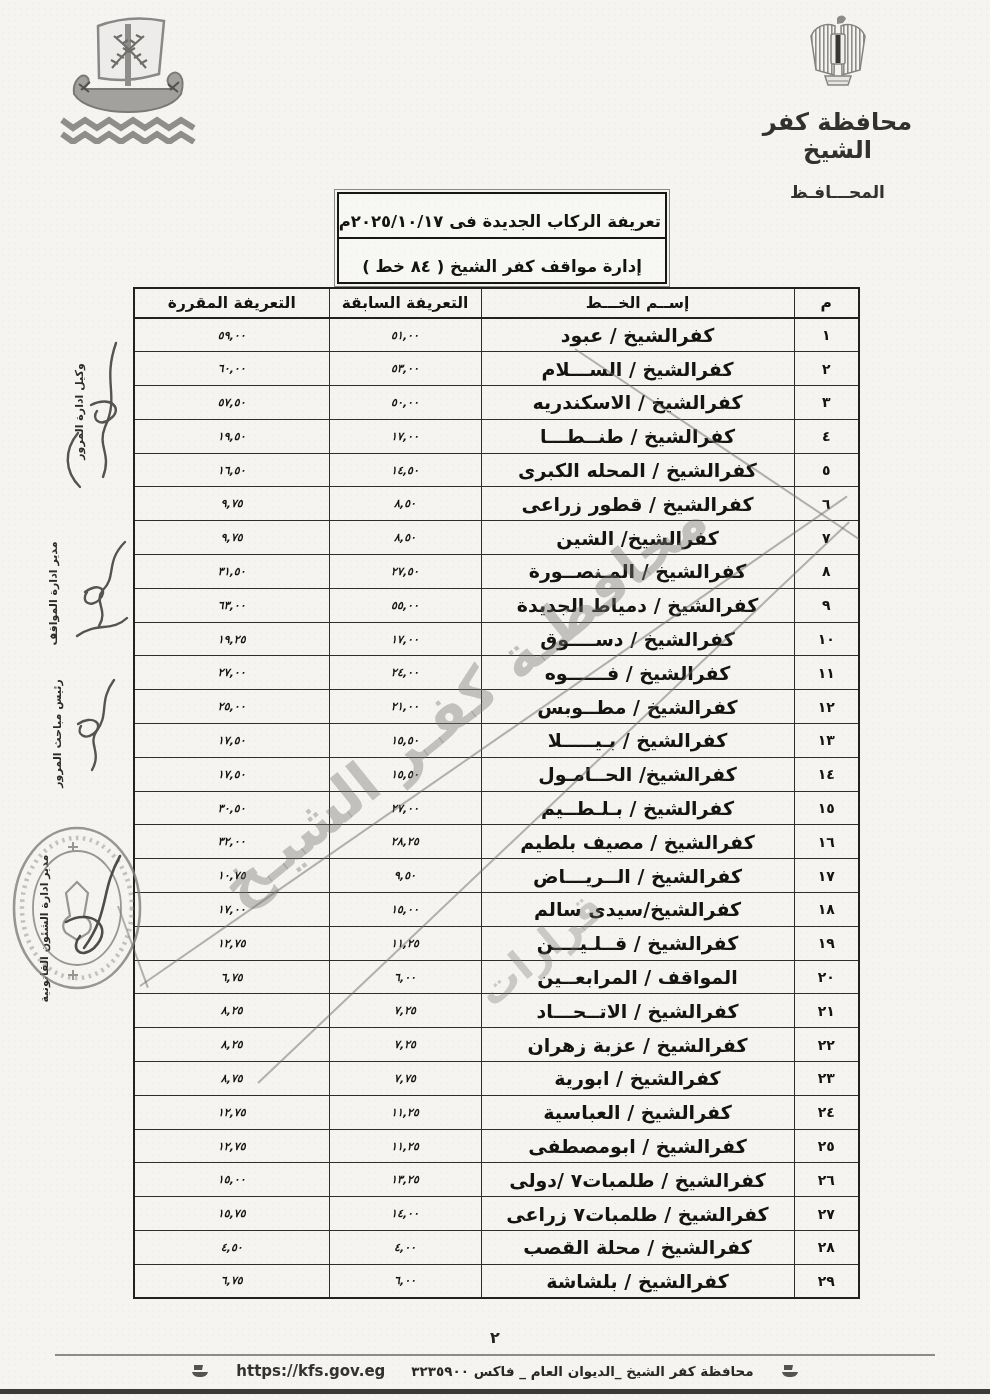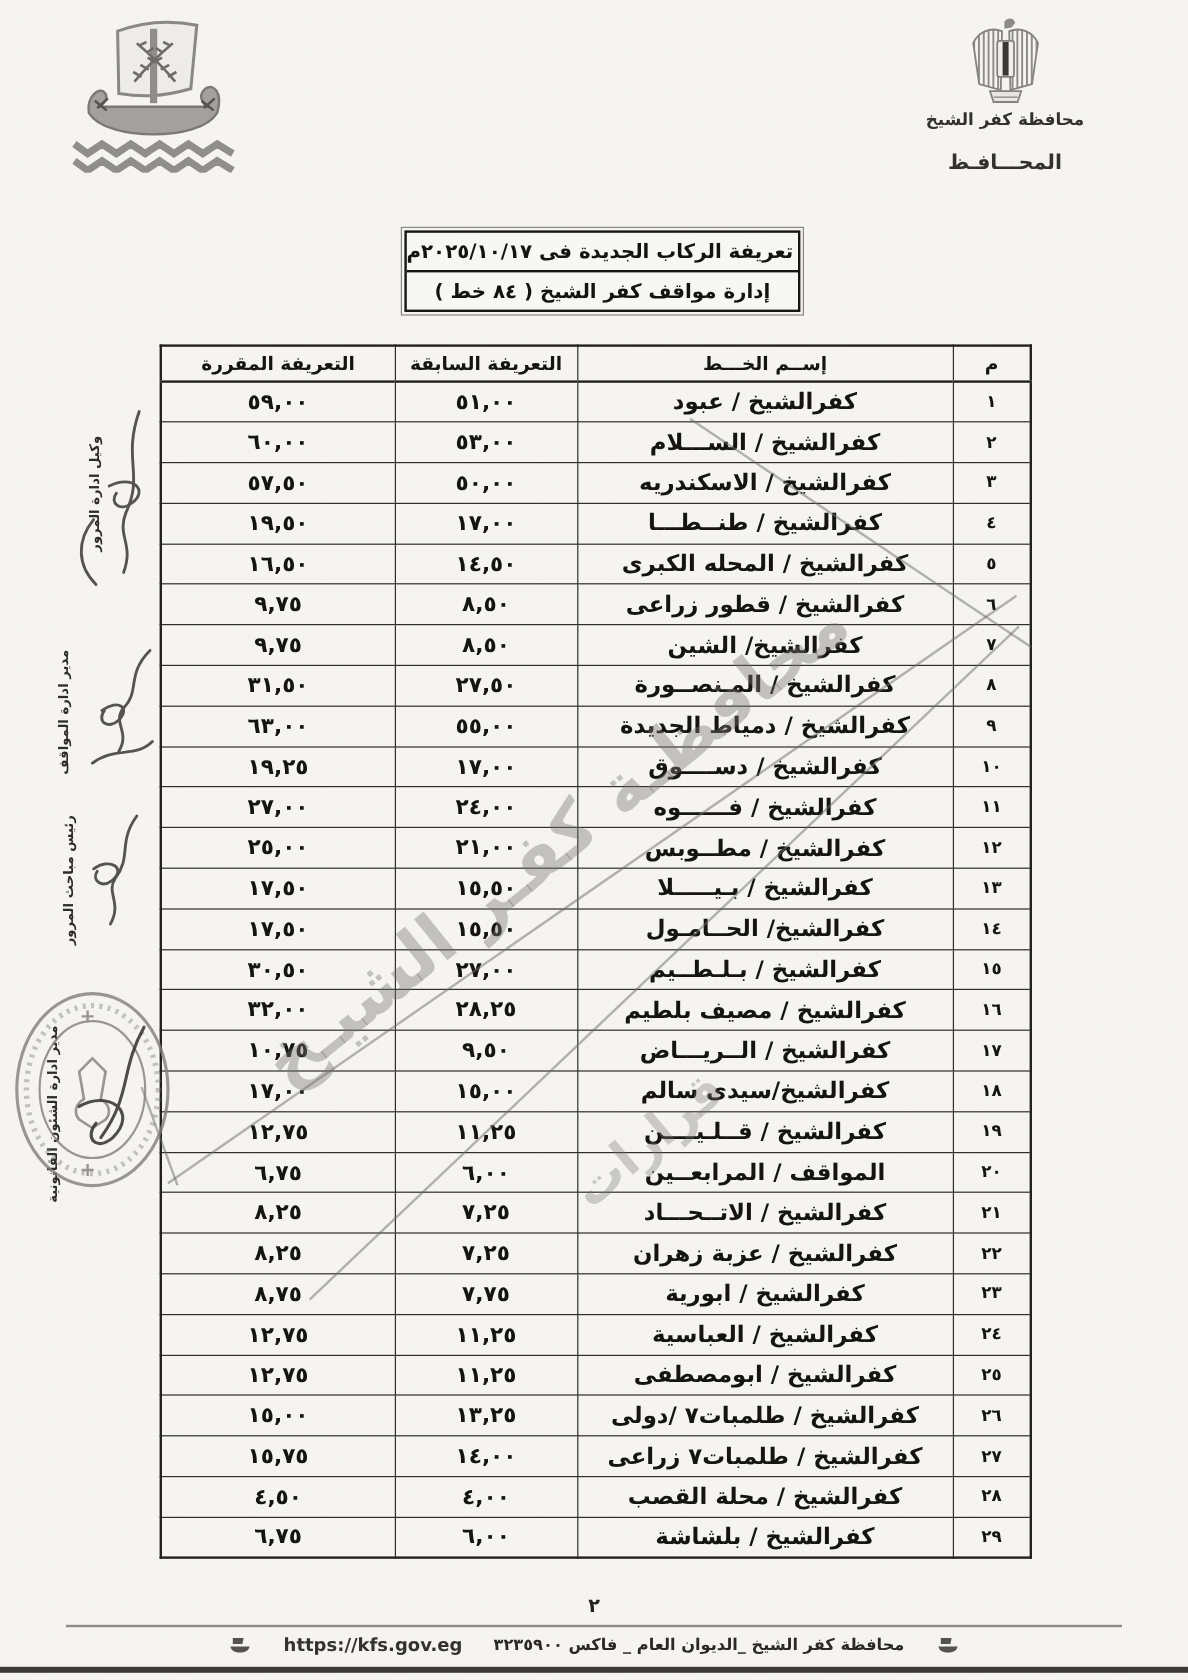--- a/index.html
+++ b/index.html
@@ -2,36 +2,36 @@
 <html><head>
 <meta charset="utf-8">
 <style>
   html,body{margin:0;padding:0;}
   body{width:990px;height:1400px;position:relative;font-family:"DejaVu Sans",sans-serif;background:#e9e8e6;}
   .page{position:absolute;left:0;top:0;width:990px;height:1400px;background:#f5f4f1;overflow:hidden;
         background-image:radial-gradient(rgba(60,55,50,0.018) 1px,transparent 1px);background-size:6px 6px;}
   .abs{position:absolute;}
   
   .emblem-block{position:absolute;left:735px;top:12px;width:205px;text-align:center;direction:rtl;color:#33312e;}
-  .gov-name{font-size:14px;font-weight:bold;margin-top:2px;letter-spacing:.5px;}
+  .gov-name{font-size:24px;font-weight:bold;margin-top:18px;letter-spacing:.5px;}
   .gov-office{font-size:17px;font-weight:bold;margin-top:18px;}
   
   .title-box{position:absolute;left:337px;top:192px;width:326px;border:2px solid #17161.5;border:2px solid #171614;outline:1px solid #8a8884;outline-offset:2px;direction:rtl;background:rgba(255,255,255,0.25);}
-  .title-line{height:31px;line-height:31px;text-align:center;font-weight:bold;font-size:16.5px;color:#141310;padding:0 4px;white-space:nowrap;}
+  .title-line{height:31px;line-height:31px;text-align:center;font-weight:bold;font-size:16.5px;color:#141310;padding:0 4px;white-space:nowrap;margin-top:12px;}
   .title-line:first-child{border-bottom:2px solid #171614;}
   
   .fare-table{position:absolute;left:133px;top:287px;width:725px;border-collapse:collapse;direction:rtl;table-layout:fixed;z-index:2;}
   .fare-table th,.fare-table td{border:1px solid #2f2d2a;font-weight:bold;color:#151412;text-align:center;vertical-align:middle;padding:0 2px;overflow:hidden;white-space:nowrap;}
   .fare-table{border:2px solid #22211f;}
   .fare-table thead tr{height:30px;}
   .fare-table th{font-size:15.5px;border-bottom:2.5px solid #22211f;margin-top:36px;}
   .fare-table tbody tr{height:33.8px;}
   td.c-name{font-size:19px;}
   td.c-num{font-size:14px;}
-  td.c-fare{font-size:18px;letter-spacing:1px;}
+  td.c-fare{font-size:11px;letter-spacing:1px;font-style:italic;}
   
   .wm{position:absolute;pointer-events:none;z-index:4;}
   .wm-text1{left:95px;top:665px;width:750px;height:90px;transform:rotate(-39deg);font-size:58px;font-weight:bold;color:rgba(120,117,112,0.40);text-align:center;letter-spacing:4px;direction:rtl;white-space:nowrap;}
   .wm-text2{left:390px;top:925px;width:300px;transform:rotate(-40deg);font-size:42px;font-weight:bold;color:rgba(120,117,112,0.34);text-align:center;letter-spacing:10px;direction:rtl;}
   .wm-line{height:2px;background:rgba(110,107,102,0.5);transform-origin:0 50%;}
   
   .sig-label{position:absolute;transform:rotate(-90deg);font-size:11px;font-weight:bold;color:#2e2c29;text-align:center;direction:rtl;white-space:nowrap;z-index:6;}
   .sig-svg{position:absolute;z-index:6;}
   
   .page-num{position:absolute;left:460px;top:1328px;width:70px;text-align:center;font-size:16px;font-weight:bold;color:#242220;}

